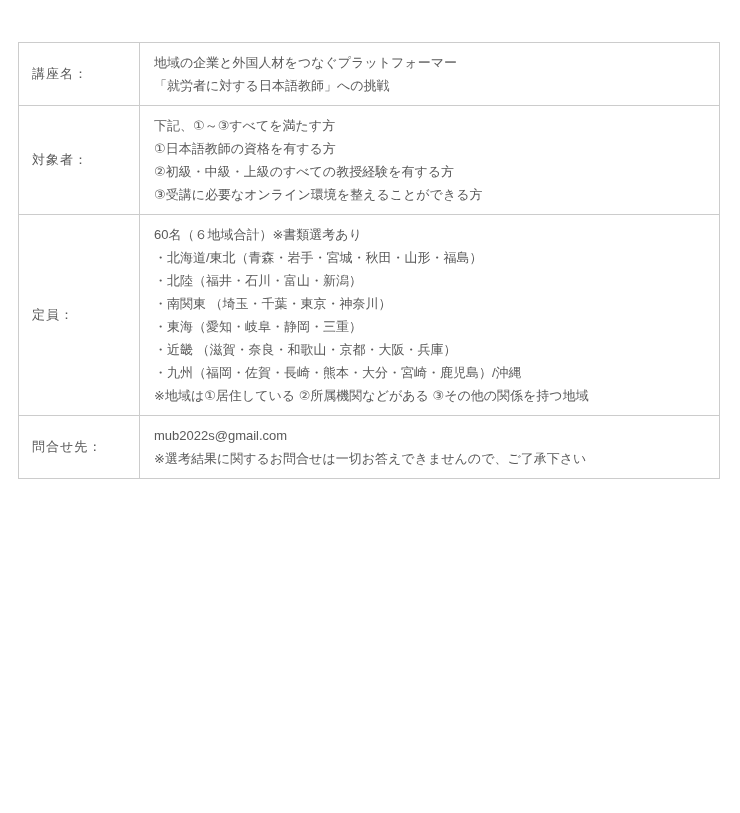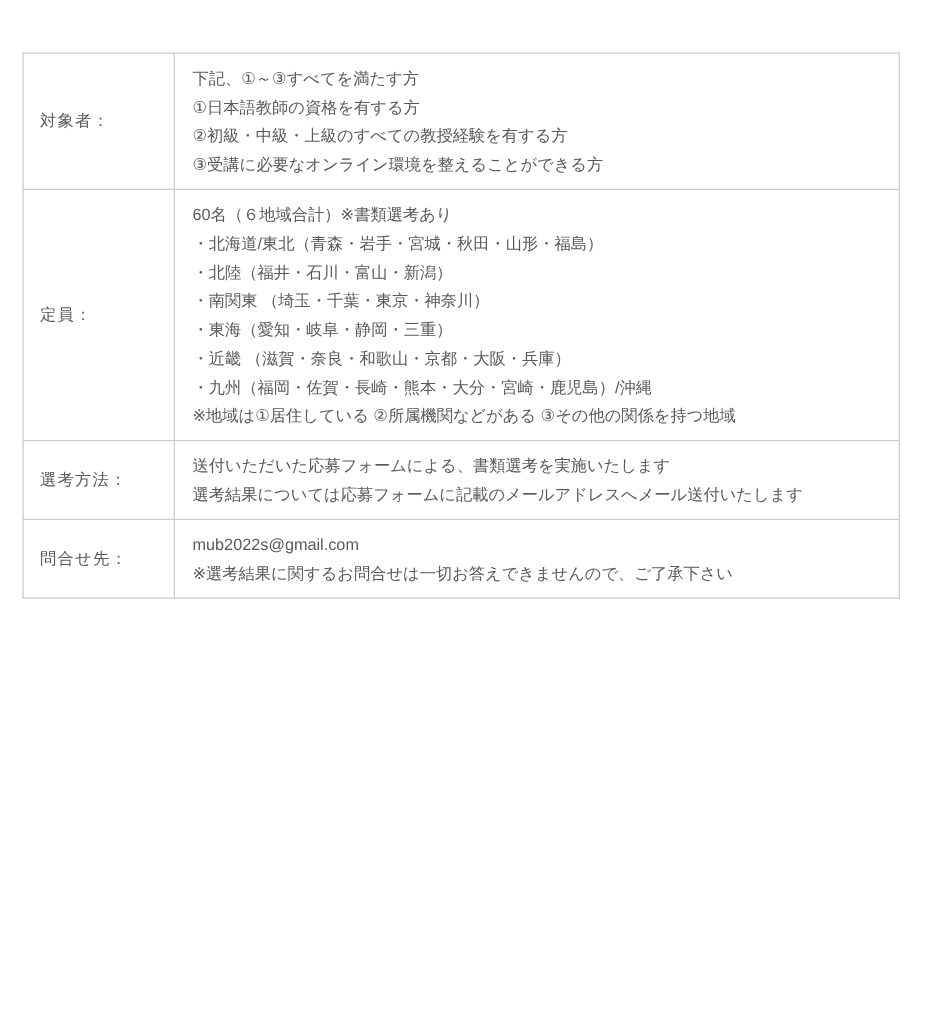--- a/index.html
+++ b/index.html
@@ -47,20 +47,27 @@
     line-height: 23px;
   }
 </style>
 </head>
 <body>
 
 <div class="page">
   <table class="info-table">
     <tbody>
       <tr>
+        <td class="label">講座名：</td>
+        <td class="value">
+          <div class="line">地域の企業と外国人材をつなぐプラットフォーマー</div>
+          <div class="line">「就労者に対する日本語教師」への挑戦</div>
+        </td>
+      </tr>
+      <tr>
         <td class="label">対象者：</td>
         <td class="value">
           <div class="line">下記、①～③すべてを満たす方</div>
           <div class="line">①日本語教師の資格を有する方</div>
           <div class="line">②初級・中級・上級のすべての教授経験を有する方</div>
           <div class="line">③受講に必要なオンライン環境を整えることができる方</div>
         </td>
       </tr>
       <tr>
         <td class="label">定員：</td>
@@ -69,27 +76,20 @@
           <div class="line">・北海道/東北（青森・岩手・宮城・秋田・山形・福島）</div>
           <div class="line">・北陸（福井・石川・富山・新潟）</div>
           <div class="line">・南関東 （埼玉・千葉・東京・神奈川）</div>
           <div class="line">・東海（愛知・岐阜・静岡・三重）</div>
           <div class="line">・近畿 （滋賀・奈良・和歌山・京都・大阪・兵庫）</div>
           <div class="line">・九州（福岡・佐賀・長崎・熊本・大分・宮崎・鹿児島）/沖縄</div>
           <div class="line">※地域は①居住している ②所属機関などがある ③その他の関係を持つ地域</div>
         </td>
       </tr>
       <tr>
-        <td class="label">選考方法：</td>
-        <td class="value">
-          <div class="line">送付いただいた応募フォームによる、書類選考を実施いたします</div>
-          <div class="line">選考結果については応募フォームに記載のメールアドレスへメール送付いたします</div>
-        </td>
-      </tr>
-      <tr>
         <td class="label">問合せ先：</td>
         <td class="value">
           <div class="line">mub2022s@gmail.com</div>
           <div class="line">※選考結果に関するお問合せは一切お答えできませんので、ご了承下さい</div>
         </td>
       </tr>
     </tbody>
   </table>
 </div>
 

